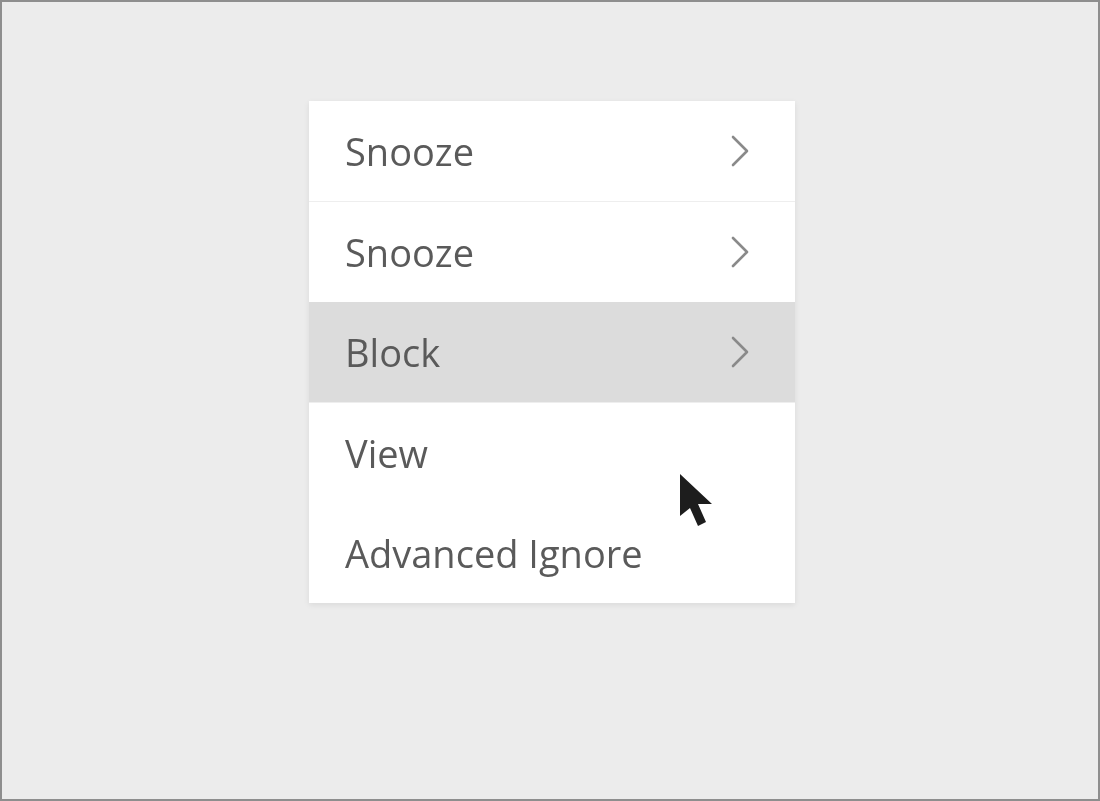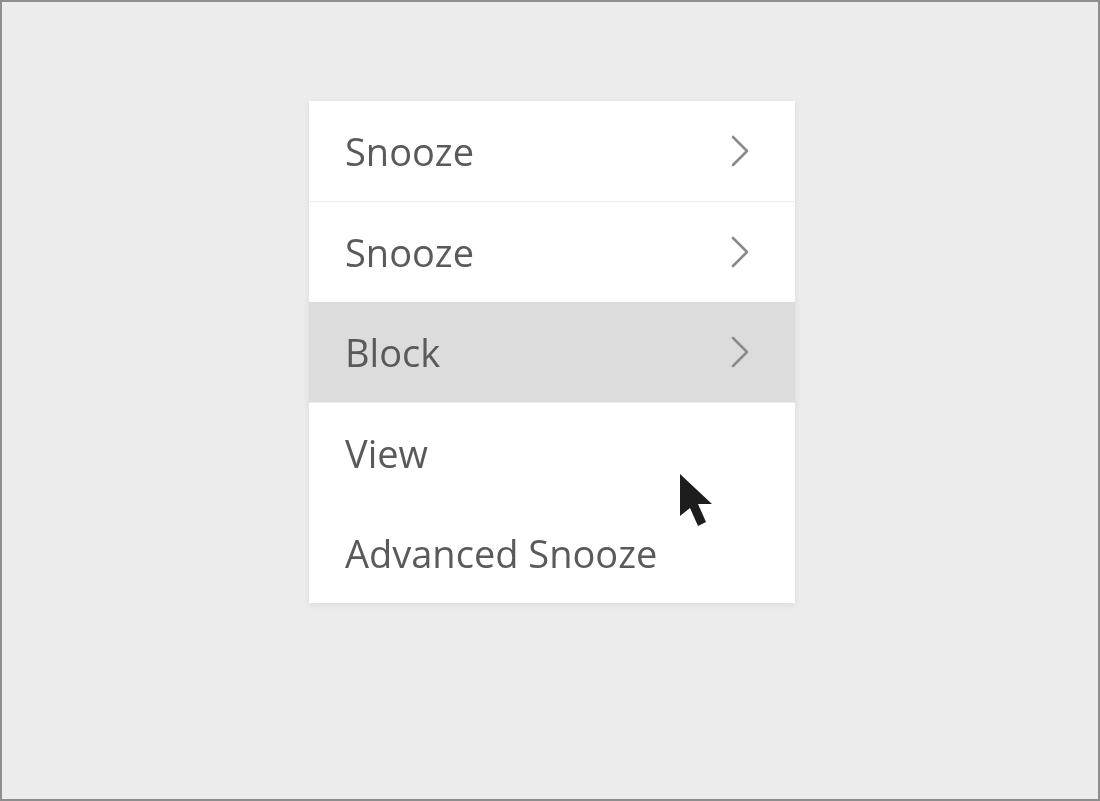--- a/index.html
+++ b/index.html
@@ -89,21 +89,21 @@
       </svg>
     </div>
 
     <div class="sep"></div>
 
     <div class="menu-item">
       <span>View</span>
     </div>
 
     <div class="menu-item">
-      <span>Advanced Snooze</span>
+      <span>Advanced Ignore</span>
     </div>
 
   </div>
 
   <svg class="cursor" viewBox="0 0 40 58">
     <polygon points="2,2 2,44 12,36 20,54 28,50 20,32 34,32" fill="#1d1d1d"></polygon>
   </svg>
 
 </div>
 

